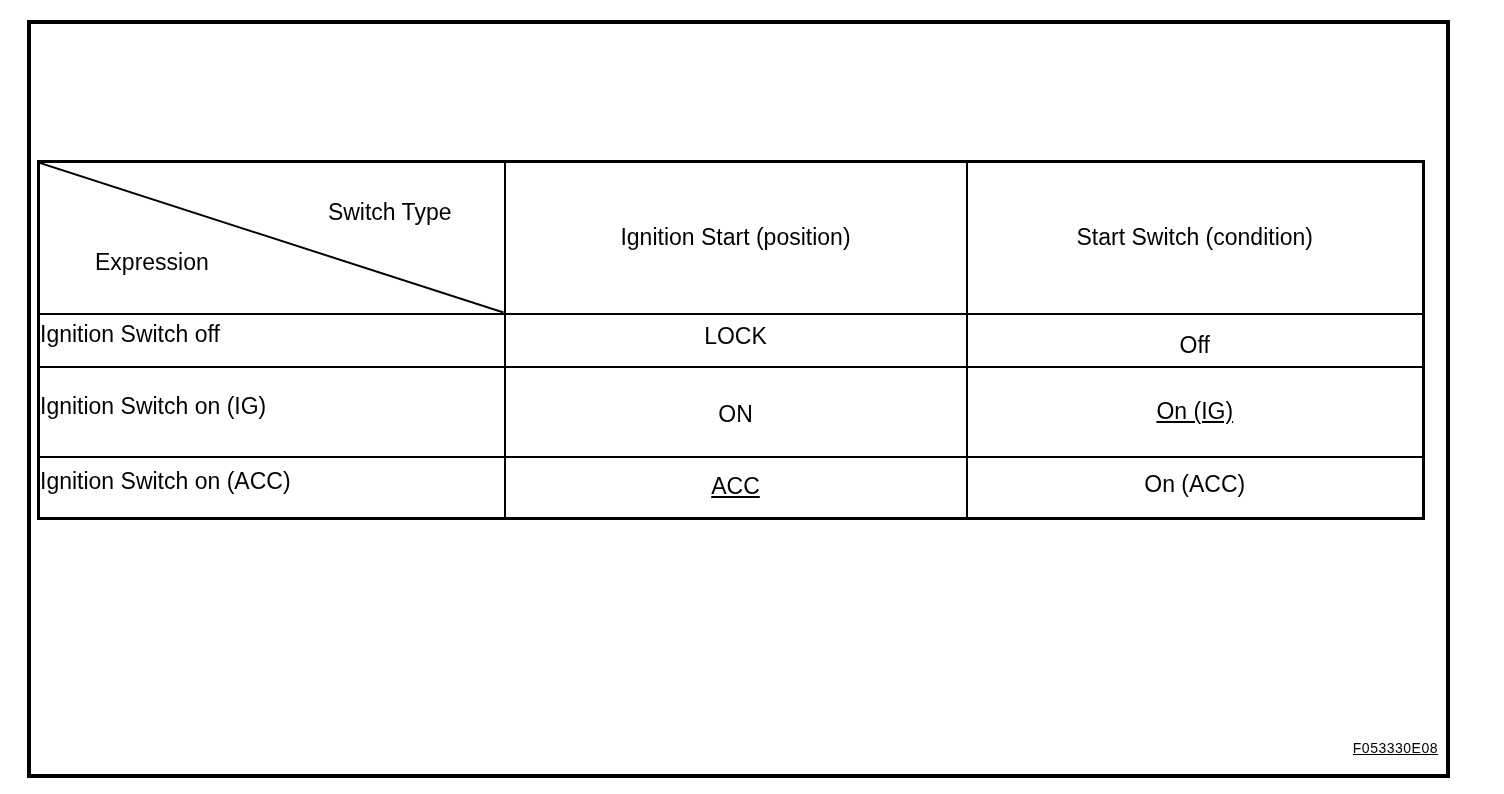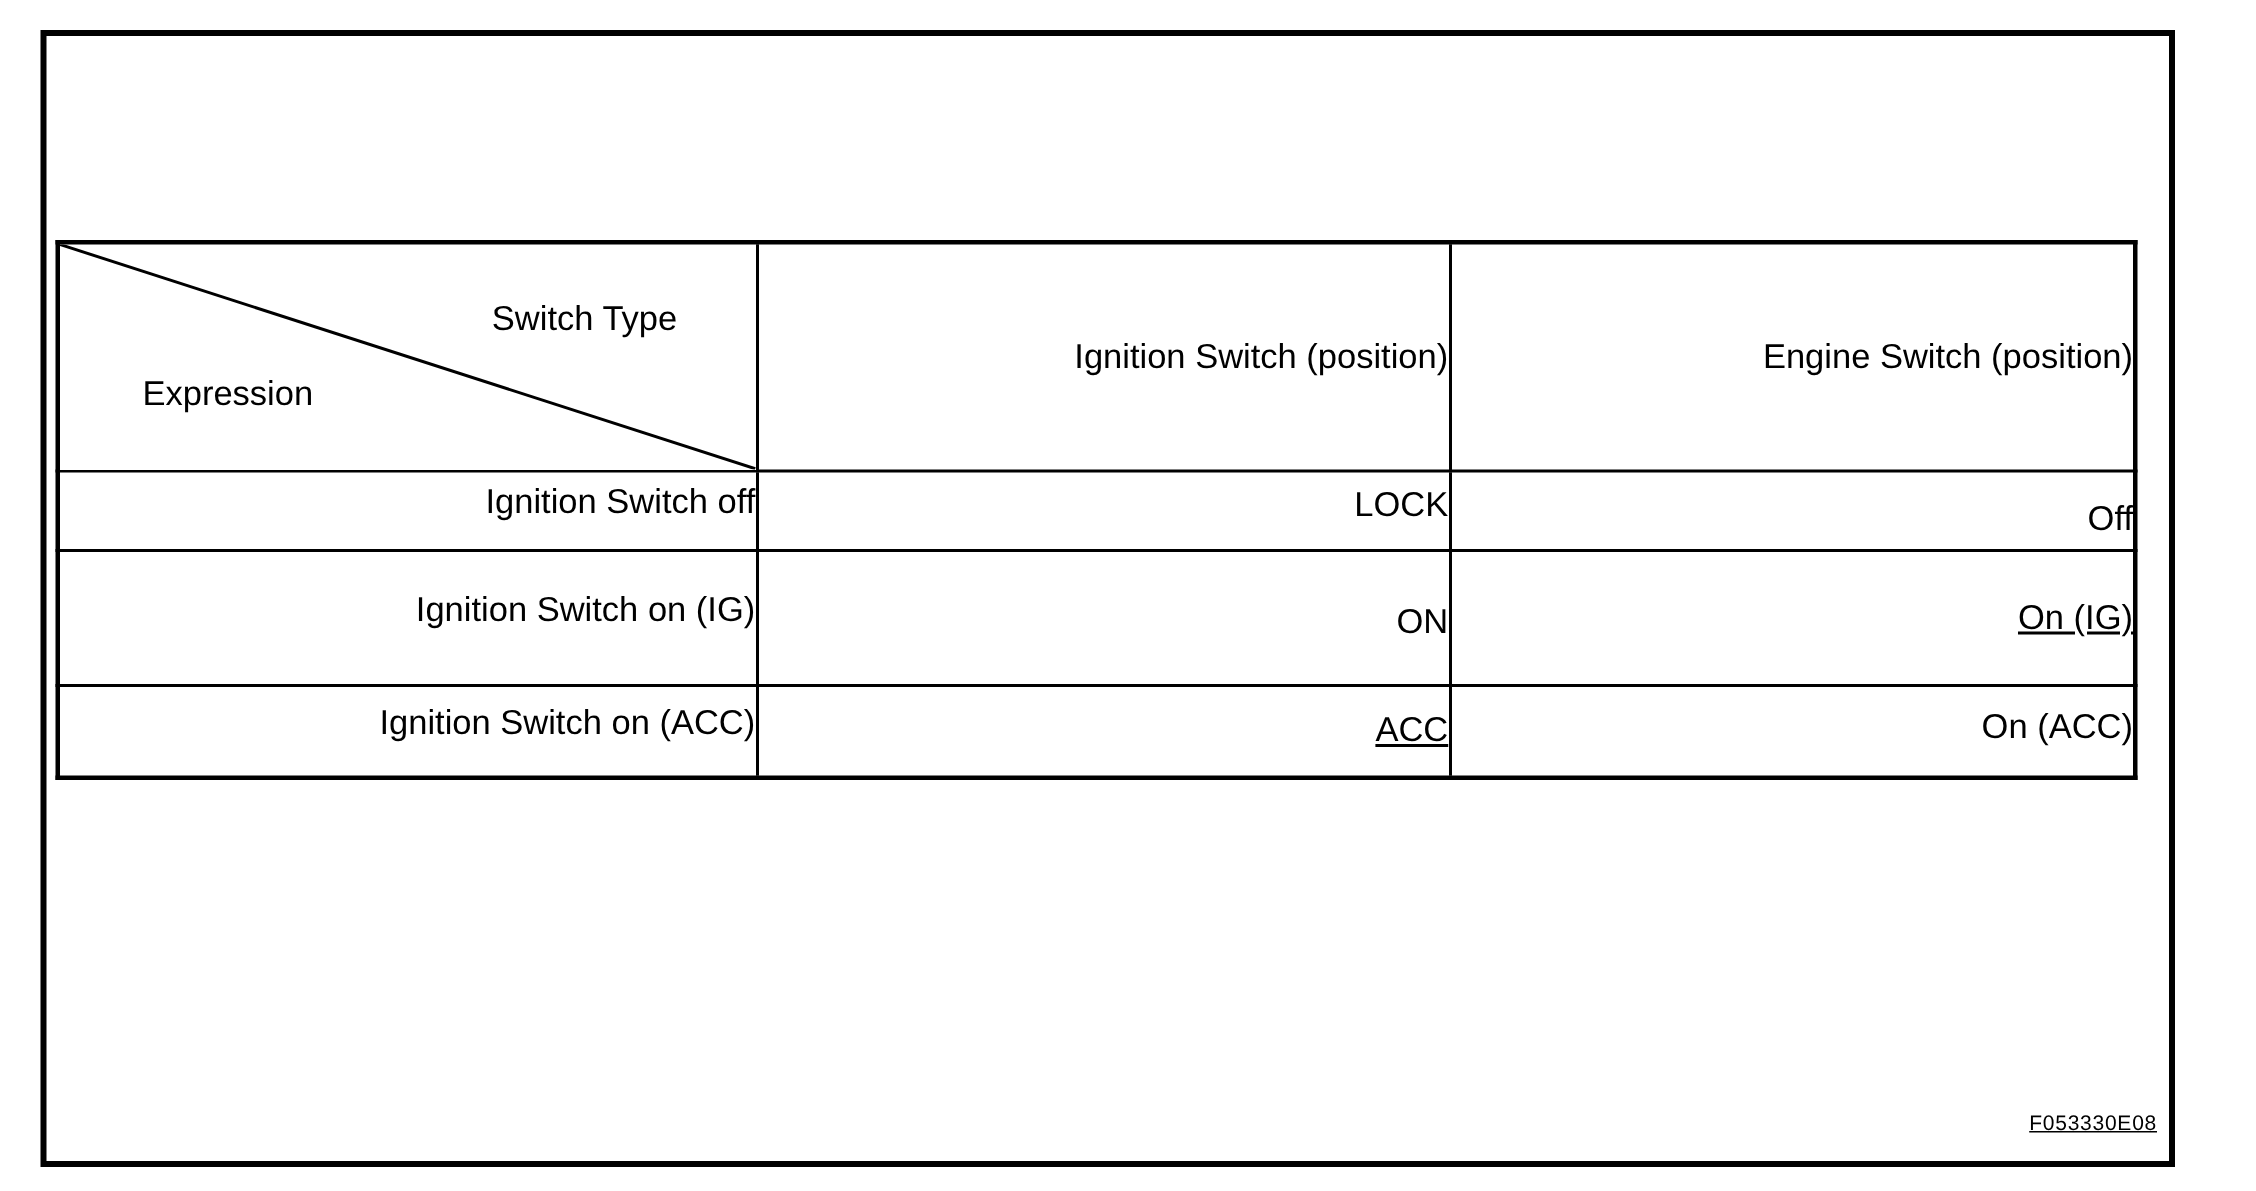--- a/index.html
+++ b/index.html
@@ -36,21 +36,20 @@
     table-layout: fixed;
     border: 3px solid #000000;
     font-size: 23px;
     line-height: 1.2;
   }
   table.switch-table td {
     border: 2px solid #000000;
     padding: 0;
     vertical-align: middle;
     background: #ffffff;
-    text-align: right;
   }
   .col-exp  { width: 466px; }
   .col-ign  { width: 462px; }
   .col-eng  { width: 457px; }
   tr.header-row    { height: 152px; }
   tr.row-1 { height: 53px; }
   tr.row-2 { height: 90px; }
   tr.row-3 { height: 62px; }
   tr.row-4 { height: 72px; }
 
@@ -126,22 +125,22 @@
     </colgroup>
     <tbody>
       <tr class="header-row">
         <td class="corner-cell">
           <svg viewBox="0 0 466 152" preserveAspectRatio="none">
             <line x1="0" y1="0" x2="466" y2="152" stroke="#000000" stroke-width="2"></line>
           </svg>
           <span class="corner-top-label">Switch Type</span>
           <span class="corner-bottom-label">Expression</span>
         </td>
-        <td class="head-cell">Ignition Switch (position)</td>
-        <td class="head-cell">Engine Switch (position)</td>
+        <td class="head-cell">Ignition Start (position)</td>
+        <td class="head-cell">Start Switch (condition)</td>
       </tr>
 
       <tr class="row-1">
         <td class="exp-cell"><span>Ignition Switch off</span></td>
         <td class="val-cell"><span class="nud-u3">LOCK</span></td>
         <td class="val-cell"><span class="nud-d6">Off</span></td>
       </tr>
 
       <tr class="row-2">
         <td class="exp-cell"><span>Ignition Switch on (IG)</span></td>

